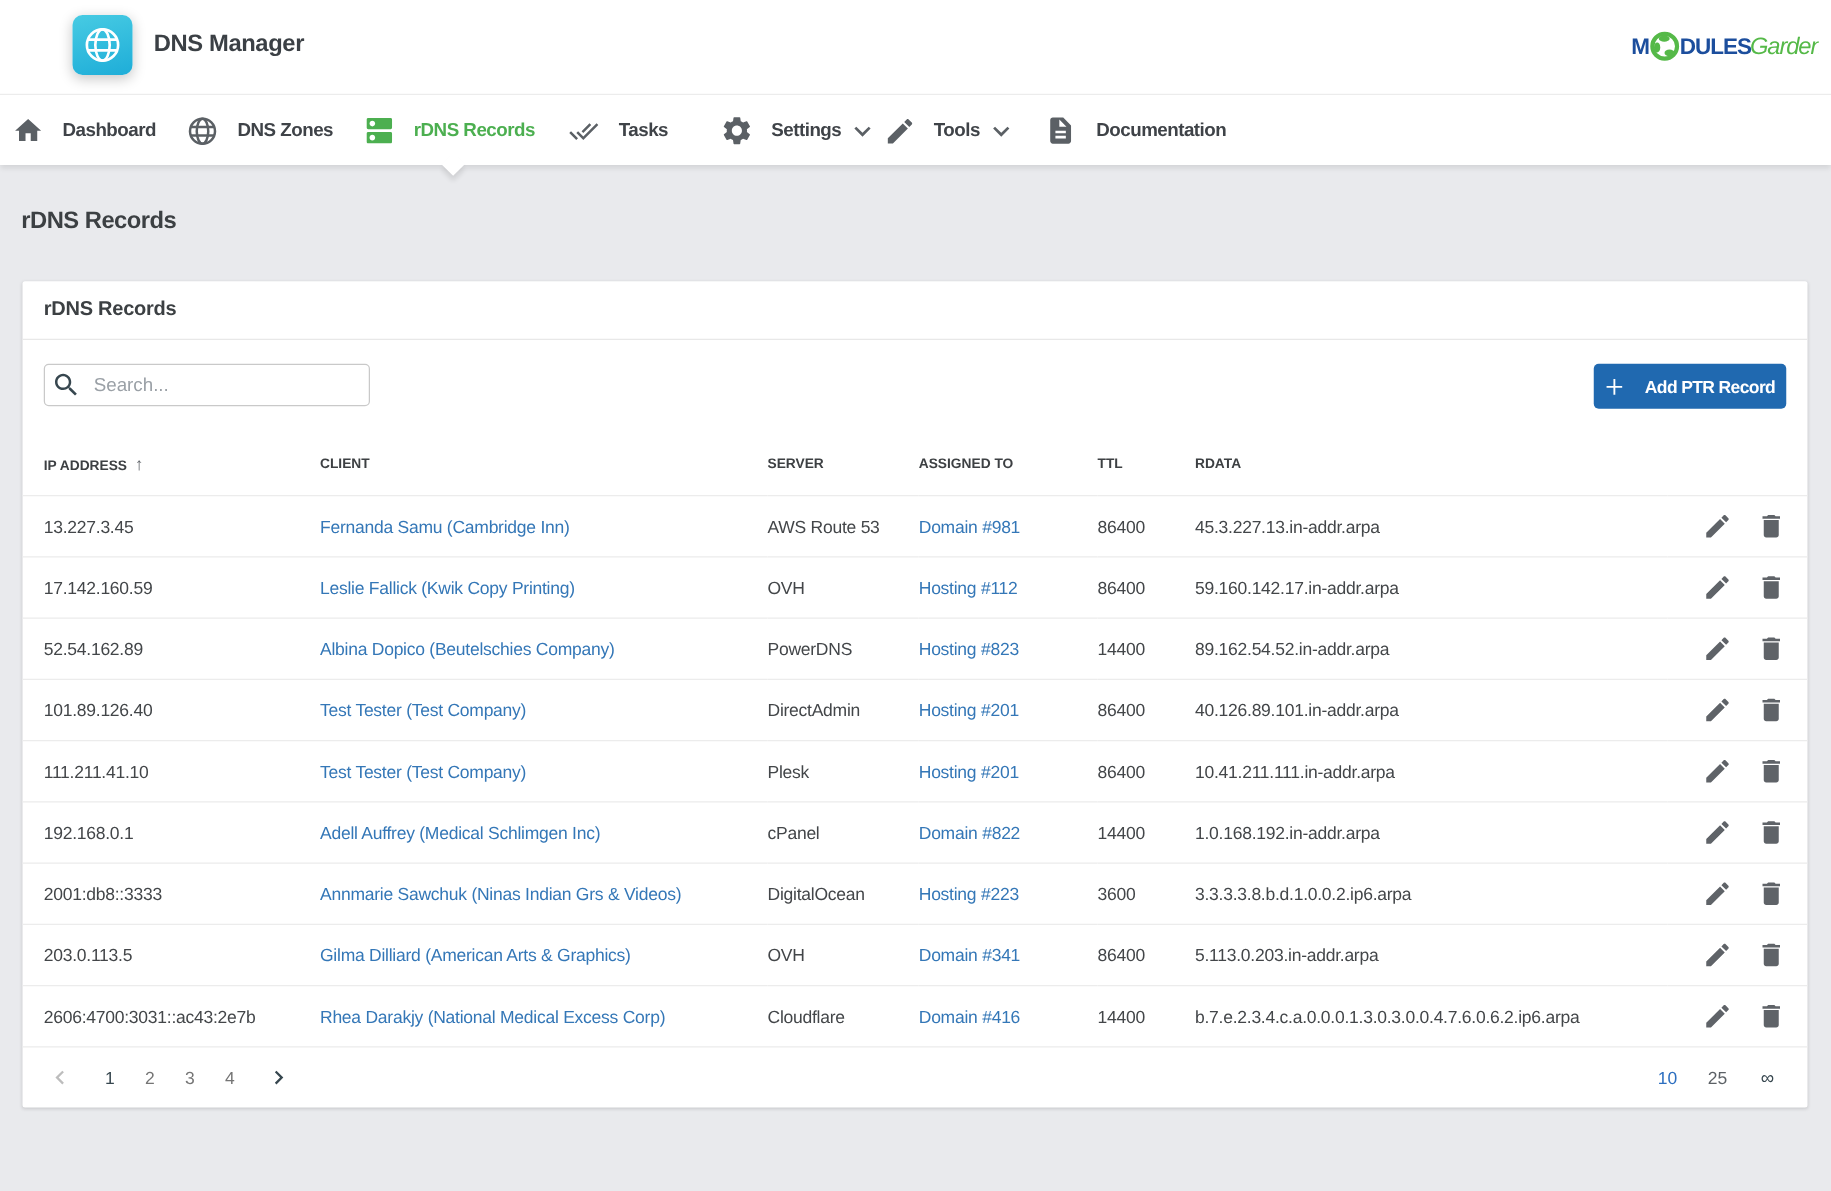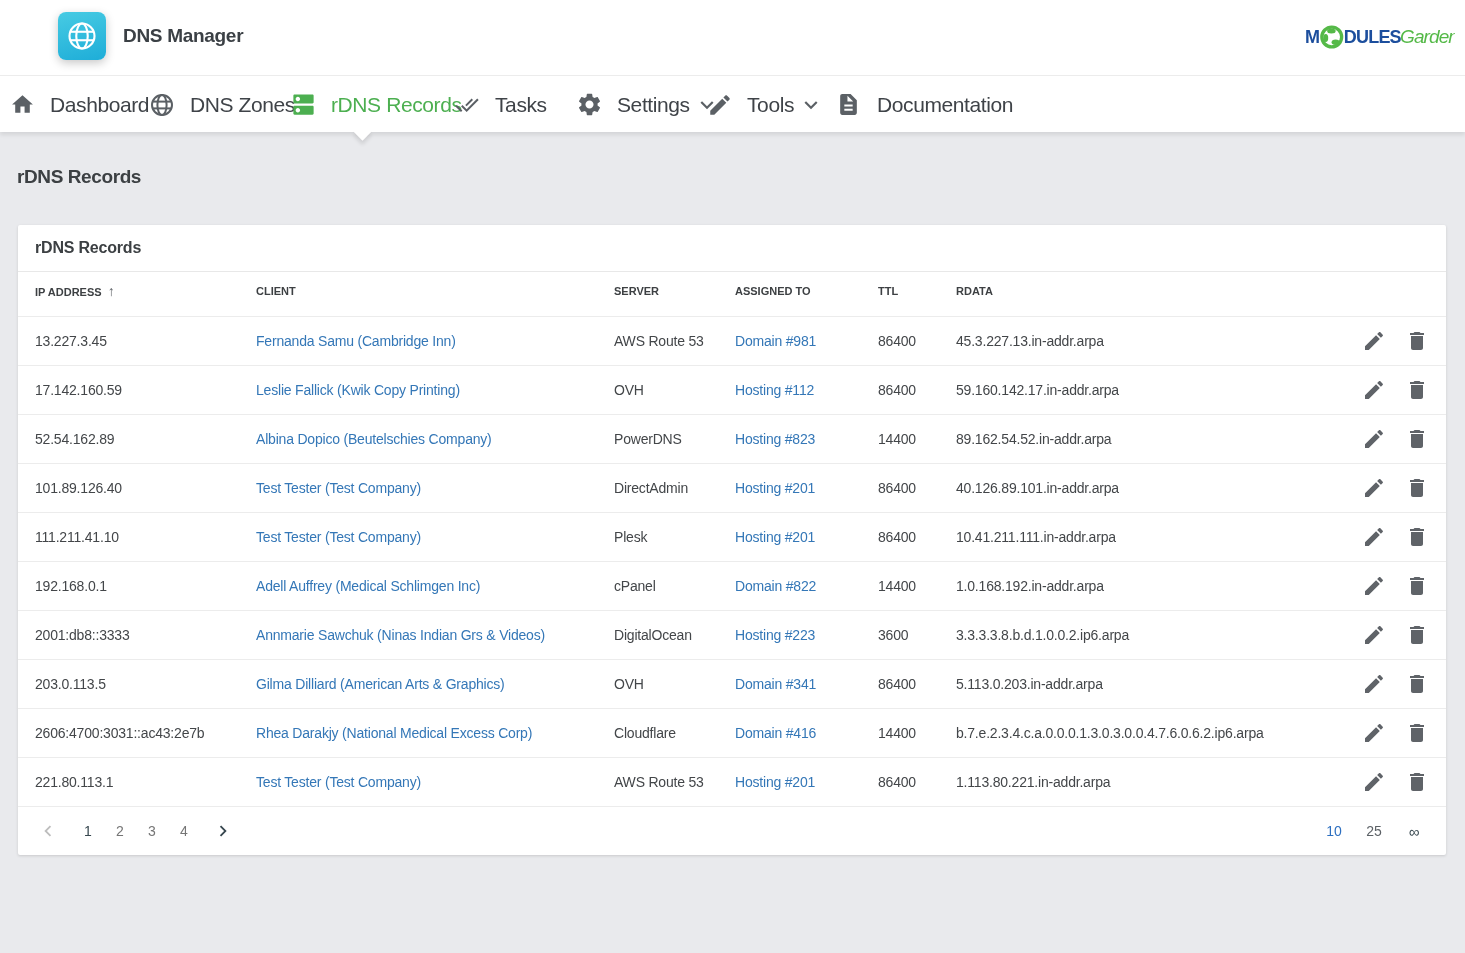--- a/index.html
+++ b/index.html
@@ -3,21 +3,21 @@
 <meta charset="utf-8">
 <style>
 *{box-sizing:border-box;margin:0;padding:0}
 html,body{width:1465px;height:953px;overflow:hidden}
 body{font-family:"Liberation Sans",sans-serif;background:#e9eaed;}
 .topbar{height:75px;background:#fff;display:flex;align-items:center;position:relative;z-index:6;padding-left:48px;}
 .applogo{width:48px;height:48px;margin-left:10px;margin-top:-3px;border-radius:8px;background:linear-gradient(165deg,#47cbe3,#1eadd8);display:flex;align-items:center;justify-content:center;box-shadow:0 3px 10px rgba(0,0,0,.22)}
 .apptitle{margin-left:17px;margin-top:-3px;font-size:19px;font-weight:bold;color:#3b4045;letter-spacing:-.3px}
 .mglogo{margin-left:auto;margin-right:10px;margin-top:-3px;display:flex;align-items:center;}
 .nav{height:57px;background:#fff;border-top:1px solid #ececec;position:relative;z-index:5;box-shadow:0 3px 4px rgba(0,0,0,.09);}
-.nav a{position:absolute;top:0;height:57px;display:flex;align-items:center;font-size:21px;font-weight:normal;color:#3f4348;text-decoration:none;letter-spacing:-.4px;}
+.nav a{position:absolute;top:0;height:57px;display:flex;align-items:center;font-size:15px;font-weight:bold;color:#3f4348;text-decoration:none;letter-spacing:-.4px;}
 .nav a.green{color:#4caf50;}
 .marker{position:absolute;left:356px;bottom:-6px;width:13px;height:13px;background:#fff;transform:rotate(45deg);box-shadow:3px 3px 4px rgba(0,0,0,.1);}
 .pagetitle{margin:34px 0 0 17px;font-size:19px;font-weight:bold;color:#3c4043;letter-spacing:-.4px;}
 .card{margin:37px 19px 0 18px;background:#fff;border-radius:2px;box-shadow:0 1px 3px rgba(0,0,0,.14);}
 .cardh{height:47px;display:flex;align-items:center;padding-left:17px;border-bottom:1px solid #e8e8e8;font-size:16px;font-weight:bold;color:#3c4043;letter-spacing:-.2px;}
 .toolbar{height:80px;padding:19px 17px 0 17px;display:flex;justify-content:space-between;}
 .search{width:261px;height:34px;border:1px solid #c9c9c9;border-radius:4px;display:flex;align-items:center;padding-left:5px;}
 .search input{border:none;outline:none;font-size:15px;color:#3c4043;width:180px;margin-left:10px;font-family:"Liberation Sans",sans-serif;}
 .search input::placeholder{color:#9aa0a6;}
 .btn{width:154px;height:36px;background:#2069b0;border:none;border-radius:4px;color:#fff;font-size:14px;font-weight:bold;letter-spacing:-.5px;display:flex;align-items:center;justify-content:center;font-family:"Liberation Sans",sans-serif;}
@@ -121,20 +121,32 @@
         <path d="M14 2H6c-1.1 0-1.99.9-1.99 2L4 20c0 1.1.89 2 1.99 2H18c1.1 0 2-.9 2-2V8l-6-6zm2 16H8v-2h8v2zm0-4H8v-2h8v2zm-5-5V3.5L16.5 9H11z"></path>
       </svg>
       <span style="margin-left:16px">Documentation</span>
     </a>
   <span class="marker"></span>
 </div>
 <div class="page">
   <div class="pagetitle">rDNS Records</div>
   <div class="card">
     <div class="cardh">rDNS Records</div>
+    <div class="toolbar">
+      <div class="search">
+        <svg width="24" height="24" viewBox="0 0 24 24" fill="#37474f">
+            <path d="M15.5 14h-.79l-.28-.27C15.41 12.59 16 11.11 16 9.5 16 5.91 13.09 3 9.5 3S3 5.91 3 9.5 5.91 16 9.5 16c1.61 0 3.09-.59 4.23-1.57l.27.28v.79l5 4.99L20.49 19l-4.99-5zm-6 0C7.01 14 5 11.99 5 9.5S7.01 5 9.5 5 14 7.01 14 9.5 11.99 14 9.5 14z"></path>
+          </svg>
+        <input type="text" placeholder="Search..." style="">
+      </div>
+      <button class="btn"><svg width="15" height="15" viewBox="0 0 24 24" fill="none" stroke="#fff" stroke-width="2.4">
+            <line x1="12" y1="2" x2="12" y2="22"></line>
+            <line x1="2" y1="12" x2="22" y2="12"></line>
+          </svg>Add PTR Record</button>
+    </div>
     <table>
       <tbody>
           <tr>
         <th class="c1">IP ADDRESS &nbsp;<span class="arrowup">↑</span></th>
         <th class="c2">CLIENT</th>
         <th class="c3">SERVER</th>
         <th class="c4">ASSIGNED TO</th>
         <th class="c5">TTL</th>
         <th class="c6">RDATA</th>
         <th class="c7"></th>
@@ -243,33 +255,20 @@
                 <path d="M6 19c0 1.1.9 2 2 2h8c1.1 0 2-.9 2-2V7H6v12zM19 4h-3.5l-1-1h-5l-1 1H5v2h14V4z"></path>
               </svg></td>
       </tr>
       <tr>
         <td class="c1">2606:4700:3031::ac43:2e7b</td>
         <td class="c2"><a class="lnk" href="#">Rhea Darakjy (National Medical Excess Corp)</a></td>
         <td class="c3">Cloudflare</td>
         <td class="c4"><a class="lnk" href="#">Domain #416</a></td>
         <td class="c5">14400</td>
         <td class="c6">b.7.e.2.3.4.c.a.0.0.0.1.3.0.3.0.0.4.7.6.0.6.2.ip6.arpa</td>
-        <td class="c7"><svg width="24" height="24" viewBox="0 0 24 24" fill="#5f6368">
-                <path d="M3 17.25V21h3.75L17.81 9.94l-3.75-3.75L3 17.25zM20.71 7.04c.39-.39.39-1.02 0-1.41l-2.34-2.34c-.39-.39-1.02-.39-1.41 0l-1.83 1.83 3.75 3.75 1.83-1.83z"></path>
-              </svg><span class="sp"></span><svg width="24" height="24" viewBox="0 0 24 24" fill="#5f6368">
-                <path d="M6 19c0 1.1.9 2 2 2h8c1.1 0 2-.9 2-2V7H6v12zM19 4h-3.5l-1-1h-5l-1 1H5v2h14V4z"></path>
-              </svg></td>
-      </tr>
-      <tr>
-        <td class="c1">221.80.113.1</td>
-        <td class="c2"><a class="lnk" href="#">Test Tester (Test Company)</a></td>
-        <td class="c3">AWS Route 53</td>
-        <td class="c4"><a class="lnk" href="#">Hosting #201</a></td>
-        <td class="c5">86400</td>
-        <td class="c6">1.113.80.221.in-addr.arpa</td>
         <td class="c7"><svg width="24" height="24" viewBox="0 0 24 24" fill="#5f6368">
                 <path d="M3 17.25V21h3.75L17.81 9.94l-3.75-3.75L3 17.25zM20.71 7.04c.39-.39.39-1.02 0-1.41l-2.34-2.34c-.39-.39-1.02-.39-1.41 0l-1.83 1.83 3.75 3.75 1.83-1.83z"></path>
               </svg><span class="sp"></span><svg width="24" height="24" viewBox="0 0 24 24" fill="#5f6368">
                 <path d="M6 19c0 1.1.9 2 2 2h8c1.1 0 2-.9 2-2V7H6v12zM19 4h-3.5l-1-1h-5l-1 1H5v2h14V4z"></path>
               </svg></td>
       </tr>
     </tbody>
       </table>
     <div class="pager">
       <svg width="22" height="22" viewBox="0 0 24 24" fill="#bdbdbd" style="margin-left:2px;margin-right:13px">

